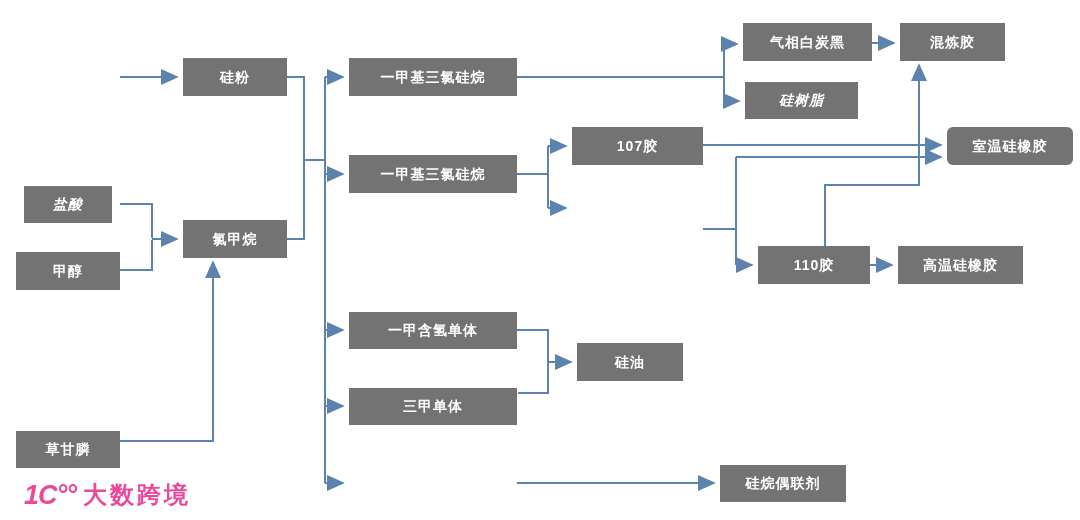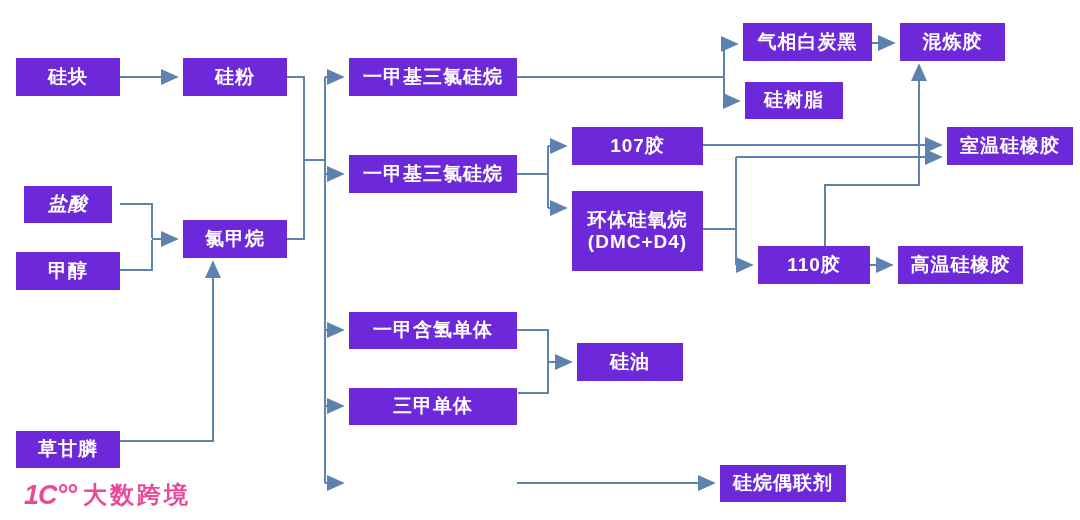--- a/index.html
+++ b/index.html
@@ -11,24 +11,24 @@
     overflow: hidden;
     font-family: "Liberation Sans", "DejaVu Sans", sans-serif;
   }
   .edges {
     position: absolute;
     left: 0; top: 0;
     width: 1080px; height: 520px;
   }
   .node {
     position: absolute;
-    background: #6d28d9;
+    background: #737373;
     color: #ffffff;
     font-weight: bold;
-    font-size: 19px;
+    font-size: 14px;
     letter-spacing: 1px;
     line-height: 1.18;
     display: flex;
     align-items: center;
     justify-content: center;
     text-align: center;
     white-space: pre-line;
     box-sizing: border-box;
   }
   
@@ -40,23 +40,23 @@
   .n-glyphosate         { left: 16px;  top: 423px; width: 104px; height: 37px; margin-top: 8px; }
   .n-mts-top            { left: 349px; top: 58px;  width: 168px; height: 38px; }
   .n-mts-mid            { left: 349px; top: 155px; width: 168px; height: 38px; }
   .n-glue-107           { left: 572px; top: 127px; width: 131px; height: 38px; }
   .n-cyclic-siloxane    { left: 572px; top: 191px; width: 131px; height: 80px; }
   .n-methyl-hydrogen    { left: 349px; top: 312px; width: 168px; height: 37px; }
   .n-trimethyl          { left: 349px; top: 388px; width: 168px; height: 37px; }
   .n-silicone-oil       { left: 577px; top: 343px; width: 106px; height: 38px; }
   .n-other-monomer      { left: 349px; top: 465px; width: 168px; height: 37px; }
   .n-fumed-silica       { left: 743px; top: 23px;  width: 129px; height: 38px; }
-  .n-silicone-resin     { left: 745px; top: 82px;  width: 98px; height: 37px; }
+  .n-silicone-resin     { left: 745px; top: 82px;  width: 113px; height: 37px; font-style: italic; }
   .n-compounded-rubber  { left: 900px; top: 23px;  width: 105px; height: 38px; }
-  .n-rt-silicone-rubber { left: 947px; top: 127px; width: 126px; height: 38px; }
+  .n-rt-silicone-rubber { left: 947px; top: 127px; width: 126px; height: 38px; border-radius: 6px; }
   .n-glue-110           { left: 758px; top: 246px; width: 112px; height: 38px; }
   .n-ht-silicone-rubber { left: 898px; top: 246px; width: 125px; height: 38px; }
   .n-coupling-agent     { left: 720px; top: 465px; width: 126px; height: 37px; }
 
   .watermark {
     position: absolute;
     left: 24px;
     top: 479px;
     display: flex;
     align-items: flex-end;
@@ -121,31 +121,28 @@
       <path d="M736 265 H752" marker-end="url(#arrow)"></path>
       <path d="M825 246 V185 H919 V65" marker-end="url(#arrow)"></path>
       <path d="M870 265 H892" marker-end="url(#arrow)"></path>
 
       <path d="M517 330 H548 V393 H518"></path>
       <path d="M548 362 H571" marker-end="url(#arrow)"></path>
       <path d="M517 483 H714" marker-end="url(#arrow)"></path>
     </g>
   </svg>
 
-  <div class="node n-silicon-block">硅块</div>
   <div class="node n-silicon-powder">硅粉</div>
   <div class="node n-hydrochloric-acid">盐酸</div>
   <div class="node n-methanol">甲醇</div>
   <div class="node n-chloromethane">氯甲烷</div>
   <div class="node n-glyphosate">草甘膦</div>
   <div class="node n-mts-top">一甲基三氯硅烷</div>
   <div class="node n-mts-mid">一甲基三氯硅烷</div>
   <div class="node n-glue-107">107胶</div>
-  <div class="node n-cyclic-siloxane">环体硅氧烷
-(DMC+D4)</div>
   <div class="node n-methyl-hydrogen">一甲含氢单体</div>
   <div class="node n-trimethyl">三甲单体</div>
   <div class="node n-silicone-oil">硅油</div>
   <div class="node n-fumed-silica">气相白炭黑</div>
   <div class="node n-silicone-resin">硅树脂</div>
   <div class="node n-compounded-rubber">混炼胶</div>
   <div class="node n-rt-silicone-rubber">室温硅橡胶</div>
   <div class="node n-glue-110">110胶</div>
   <div class="node n-ht-silicone-rubber">高温硅橡胶</div>
   <div class="node n-coupling-agent">硅烷偶联剂</div>

